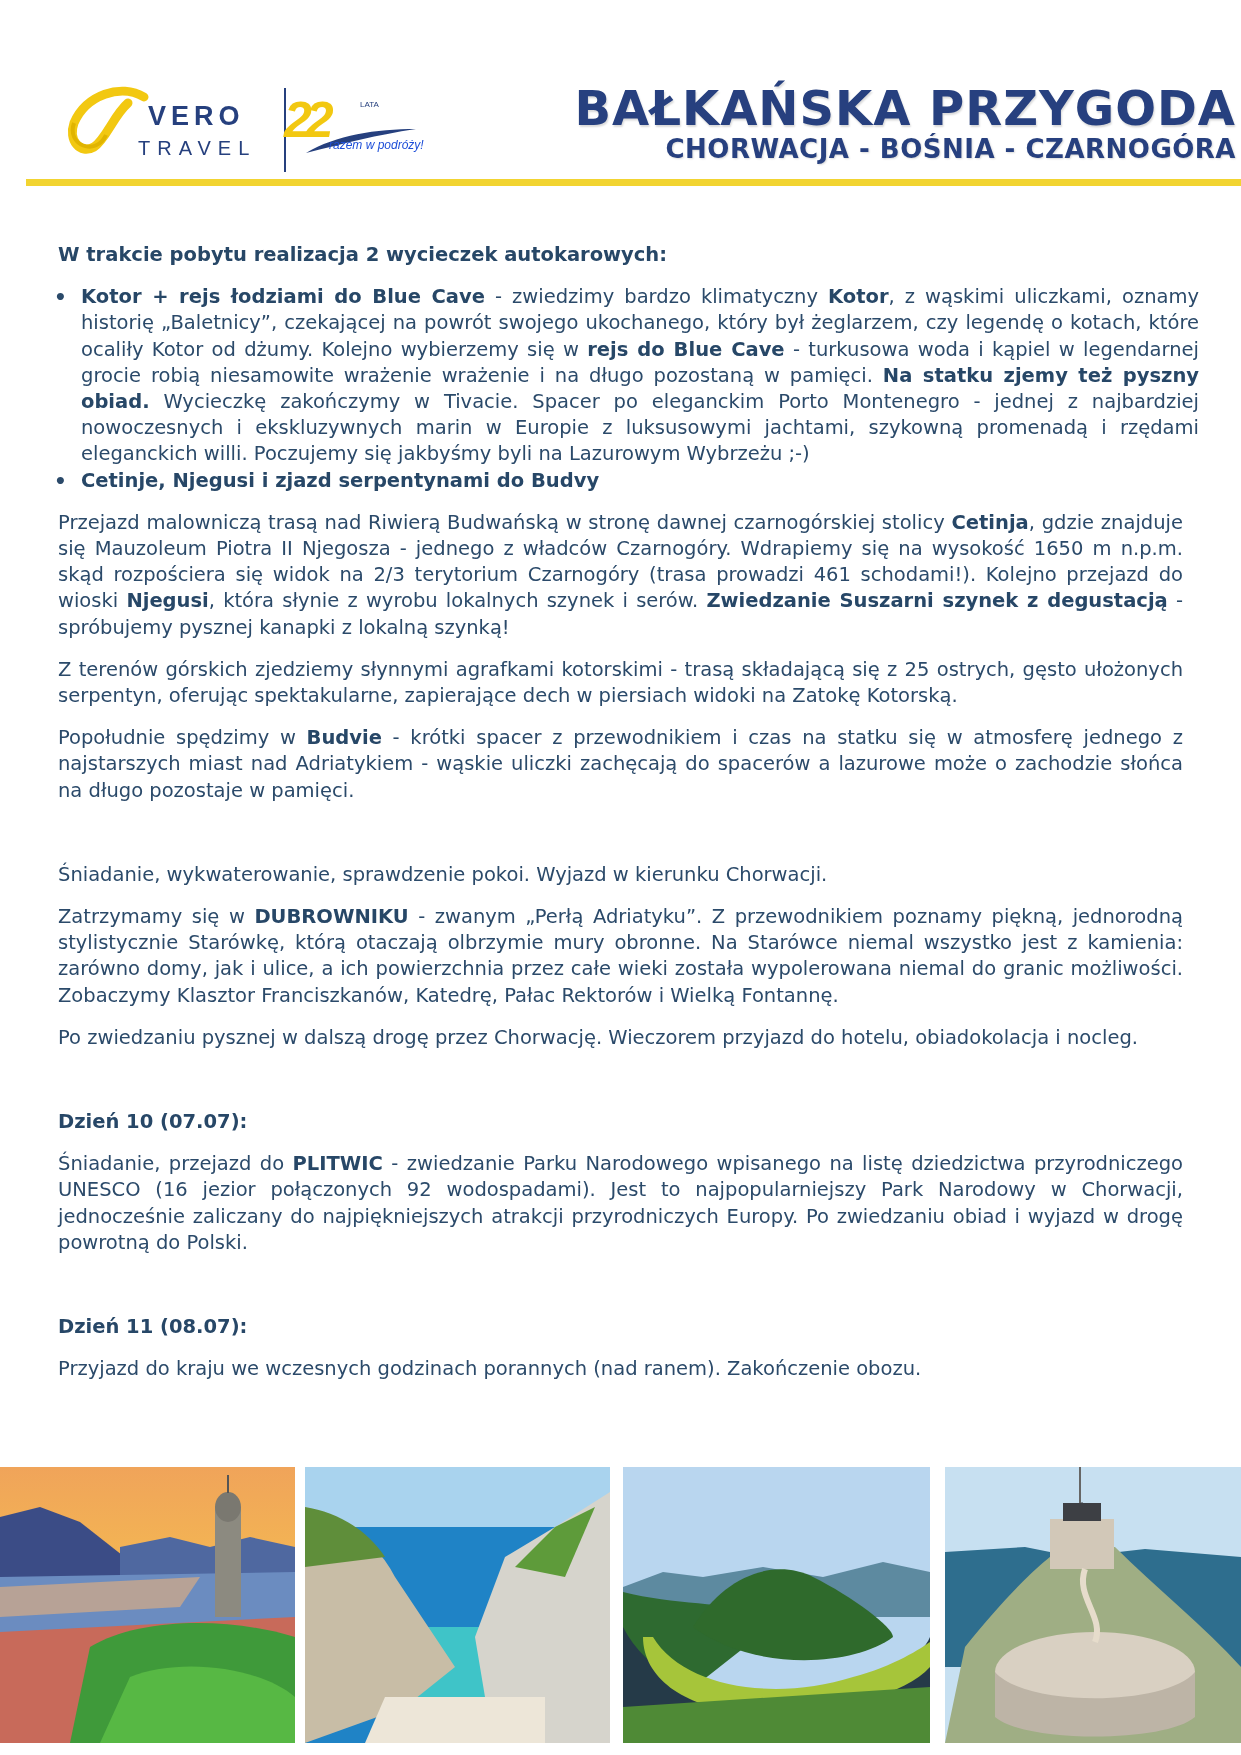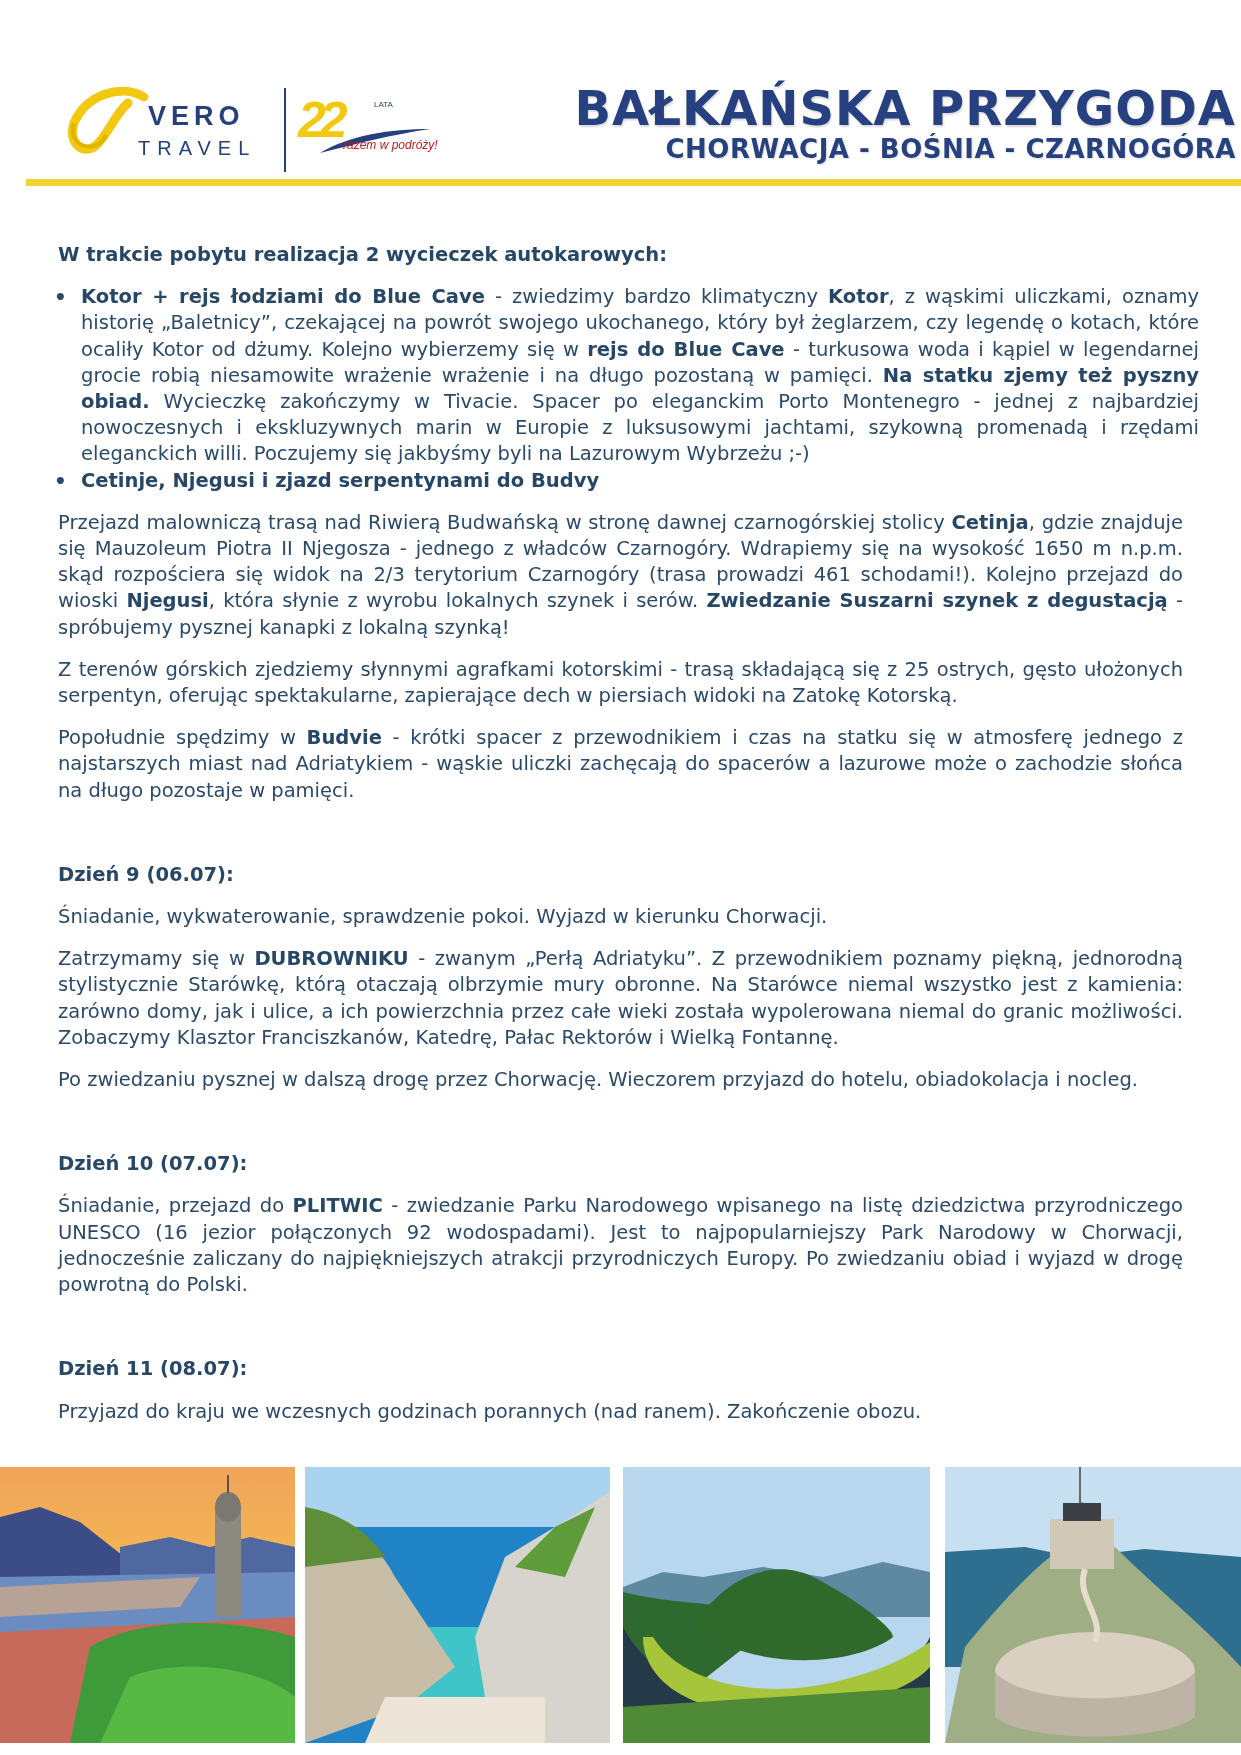--- a/index.html
+++ b/index.html
@@ -5,25 +5,25 @@
   * { box-sizing: border-box; margin: 0; padding: 0; }
   html, body { width: 1241px; height: 1755px; background: #ffffff; overflow: hidden; }
   body { position: relative; font-family: "DejaVu Sans", sans-serif; color: #2b4a6a; }
 
   .header { position: absolute; left: 0; top: 0; width: 1241px; height: 190px; margin-left: 26px; }
   .logo { position: absolute; left: 40px; top: 85px; width: 200px; height: 85px; }
   .logo-swoosh { position: absolute; left: 0; top: 0; width: 110px; height: 85px; }
   .logo-vero { position: absolute; left: 82px; top: 16px; font-family: "Liberation Sans", sans-serif; font-weight: bold; font-size: 27px; letter-spacing: 5px; color: #26407e; }
   .logo-travel { position: absolute; left: 72px; top: 52px; font-family: "Liberation Sans", sans-serif; font-size: 20px; letter-spacing: 7px; color: #26407e; }
   .logo-divider { position: absolute; left: 258px; top: 88px; width: 2px; height: 84px; background: #26407e; }
-  .anniv { position: absolute; left: 272px; top: 95px; width: 160px; height: 70px; }
+  .anniv { position: absolute; left: 258px; top: 95px; width: 160px; height: 70px; }
   .anniv-num { position: absolute; left: 0; top: -4px; font-family: "Liberation Sans", sans-serif; font-weight: bold; font-style: italic; font-size: 50px; color: #f2c811; letter-spacing: -6px; }
   .anniv-lata { position: absolute; left: 76px; top: 5px; font-family: "Liberation Sans", sans-serif; font-size: 8px; color: #26407e; }
   .anniv-swoosh { position: absolute; left: 22px; top: 20px; width: 110px; height: 40px; }
-  .anniv-tag { position: absolute; left: 45px; top: 43px; font-family: "Liberation Sans", sans-serif; font-style: italic; font-size: 12px; color: #b91c1c; white-space: nowrap; }
+  .anniv-tag { position: absolute; left: 45px; top: 43px; font-family: "Liberation Sans", sans-serif; font-style: italic; font-size: 12px; color: #1d4ed8; white-space: nowrap; }
 
   .title { position: absolute; right: 31px; top: 80px; text-align: right; font-family: "DejaVu Sans", sans-serif; font-weight: bold; font-size: 48px; color: #27407f; letter-spacing: 1px; line-height: 56px; white-space: nowrap; text-shadow: 1px 2px 2px rgba(0,0,0,0.15); }
   .subtitle { position: absolute; right: 31px; top: 134px; text-align: right; font-family: "DejaVu Sans", sans-serif; font-weight: bold; font-size: 26px; color: #27407f; letter-spacing: 0.5px; white-space: nowrap; text-shadow: 1px 1px 2px rgba(0,0,0,0.15); }
   .yellow-rule { position: absolute; left: 0; top: 179px; width: 1241px; height: 7px; background: #f2d431; }
 
   .content { position: absolute; left: 42px; top: 226px; width: 1157px; font-size: 19.5px; line-height: 26.2px; text-align: justify; }
   .content p { margin: 16px; }
   .content b { font-weight: bold; color: #274767; }
   .content ul { list-style: none; margin: 0; padding: 0; }
   .content li { position: relative; padding-left: 39px; }
@@ -65,21 +65,20 @@
   <p><b>W trakcie pobytu realizacja 2 wycieczek autokarowych:</b></p>
   <ul>
     <li><b>Kotor + rejs łodziami do Blue Cave</b><span> - zwiedzimy bardzo klimatyczny </span><b>Kotor</b><span>, z wąskimi uliczkami, oznamy historię „Baletnicy”, czekającej na powrót swojego ukochanego, który był żeglarzem, czy legendę o kotach, które ocaliły Kotor od dżumy. Kolejno wybierzemy się w </span><b>rejs do Blue Cave</b><span> - turkusowa woda i kąpiel w legendarnej grocie robią niesamowite wrażenie wrażenie i na długo pozostaną w pamięci. </span><b>Na statku zjemy też pyszny obiad.</b><span> Wycieczkę zakończymy w Tivacie. Spacer po eleganckim Porto Montenegro - jednej z najbardziej nowoczesnych i ekskluzywnych marin w Europie z luksusowymi jachtami, szykowną promenadą i rzędami eleganckich willi. Poczujemy się jakbyśmy byli na Lazurowym Wybrzeżu ;-)</span></li>
     <li><b>Cetinje, Njegusi i zjazd serpentynami do Budvy</b></li>
   </ul>
   <p><span>Przejazd malowniczą trasą nad Riwierą Budwańską w stronę dawnej czarnogórskiej stolicy </span><b>Cetinja</b><span>, gdzie znajduje się Mauzoleum Piotra II Njegosza - jednego z władców Czarnogóry. Wdrapiemy się na wysokość 1650 m n.p.m. skąd rozpościera się widok na 2/3 terytorium Czarnogóry (trasa prowadzi 461 schodami!). Kolejno przejazd do wioski </span><b>Njegusi</b><span>, która słynie z wyrobu lokalnych szynek i serów. </span><b>Zwiedzanie Suszarni szynek z degustacją</b><span> - spróbujemy pysznej kanapki z lokalną szynką!</span></p>
   <p>Z terenów górskich zjedziemy słynnymi agrafkami kotorskimi - trasą składającą się z 25 ostrych, gęsto ułożonych serpentyn, oferując spektakularne, zapierające dech w piersiach widoki na Zatokę Kotorską.</p>
   <p><span>Popołudnie spędzimy w </span><b>Budvie</b><span> - krótki spacer z przewodnikiem i czas na statku się w atmosferę jednego z najstarszych miast nad Adriatykiem - wąskie uliczki zachęcają do spacerów a lazurowe może o zachodzie słońca na długo pozostaje w pamięci.</span></p>
 
   <div class="gap"></div>
-  <p class="h-day">Dzień 9 (06.07):</p>
   <p>Śniadanie, wykwaterowanie, sprawdzenie pokoi. Wyjazd w kierunku Chorwacji.</p>
   <p><span>Zatrzymamy się w </span><b>DUBROWNIKU</b><span> - zwanym „Perłą Adriatyku”. Z przewodnikiem poznamy piękną, jednorodną stylistycznie Starówkę, którą otaczają olbrzymie mury obronne. Na Starówce niemal wszystko jest z kamienia: zarówno domy, jak i ulice, a ich powierzchnia przez całe wieki została wypolerowana niemal do granic możliwości. Zobaczymy Klasztor Franciszkanów, Katedrę, Pałac Rektorów i Wielką Fontannę.</span></p>
   <p>Po zwiedzaniu pysznej w dalszą drogę przez Chorwację. Wieczorem przyjazd do hotelu, obiadokolacja i nocleg.</p>
 
   <div class="gap"></div>
   <p class="h-day">Dzień 10 (07.07):</p>
   <p><span>Śniadanie, przejazd do </span><b>PLITWIC</b><span> - zwiedzanie Parku Narodowego wpisanego na listę dziedzictwa przyrodniczego UNESCO (16 jezior połączonych 92 wodospadami). Jest to najpopularniejszy Park Narodowy w Chorwacji, jednocześnie zaliczany do najpiękniejszych atrakcji przyrodniczych Europy. Po zwiedzaniu obiad i wyjazd w drogę powrotną do Polski.</span></p>
 
   <div class="gap"></div>
   <p class="h-day">Dzień 11 (08.07):</p>

